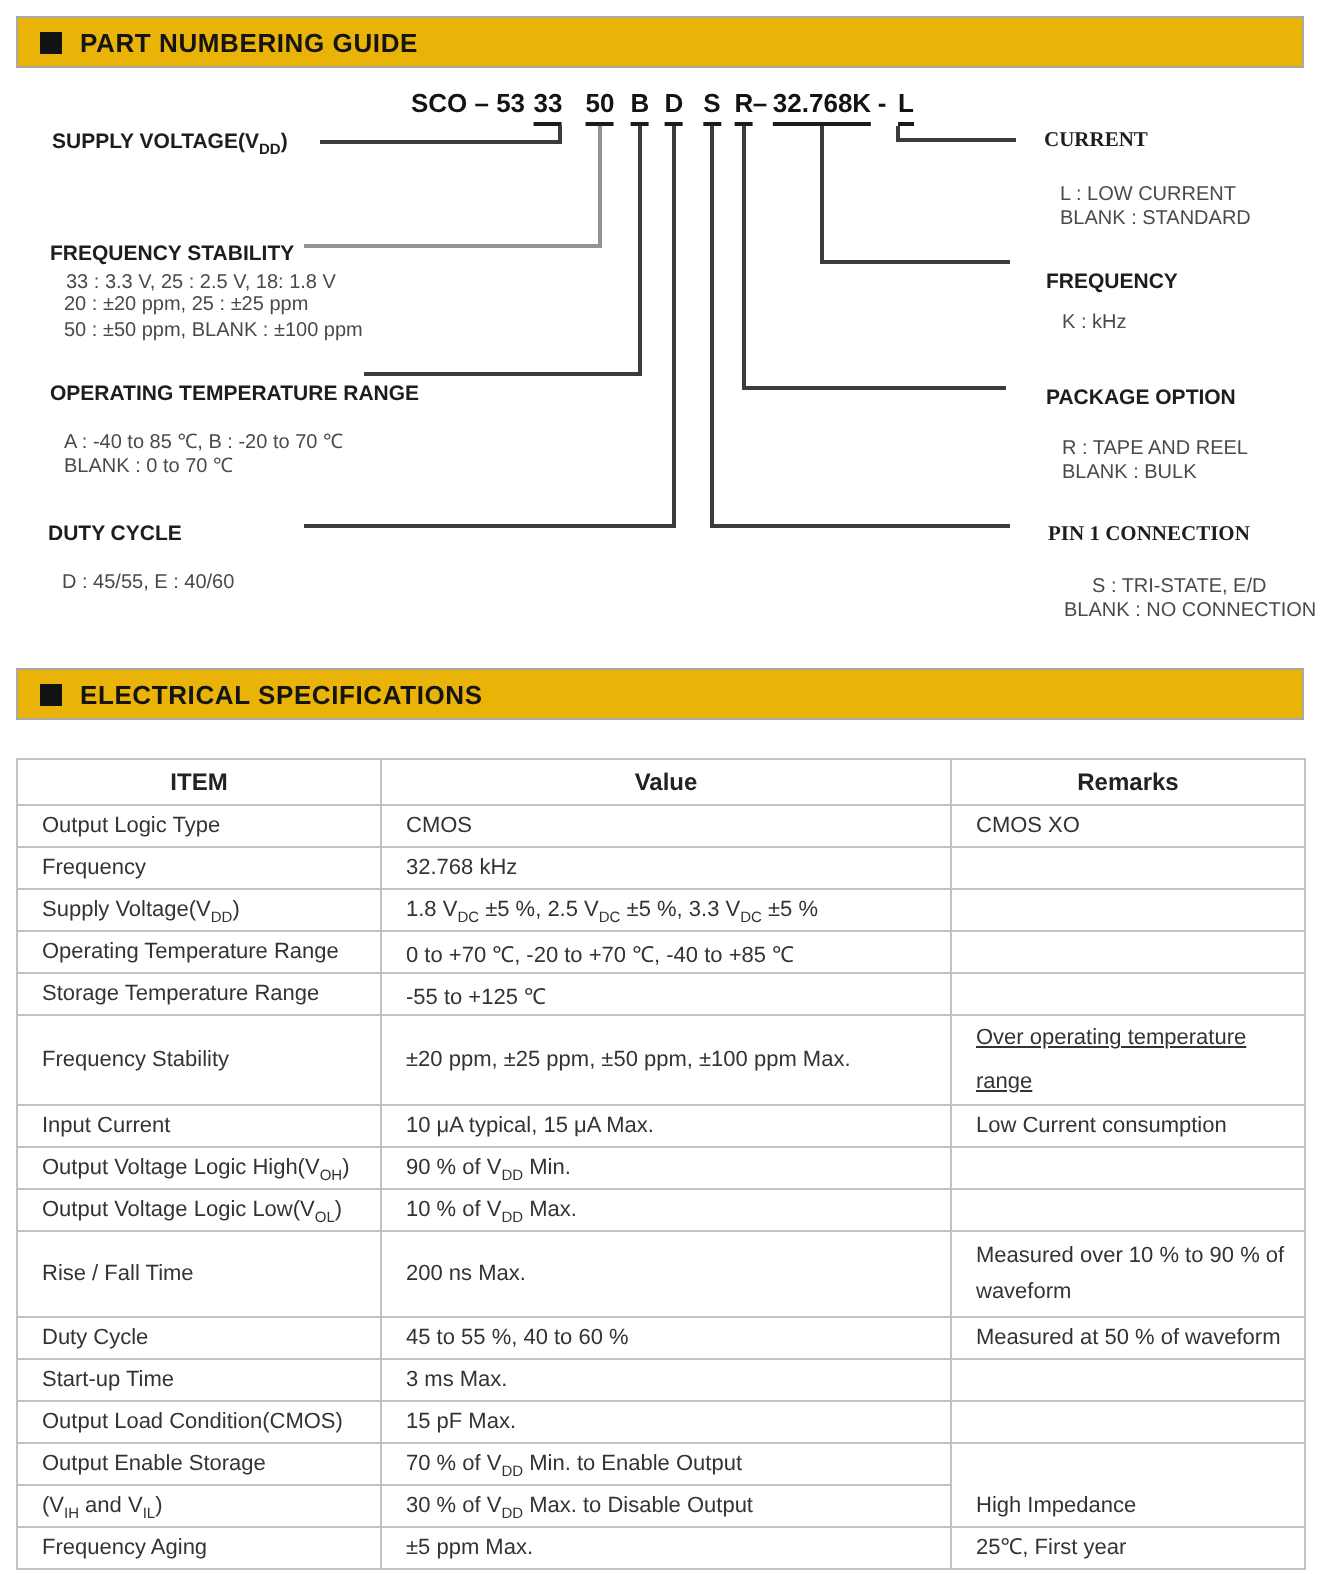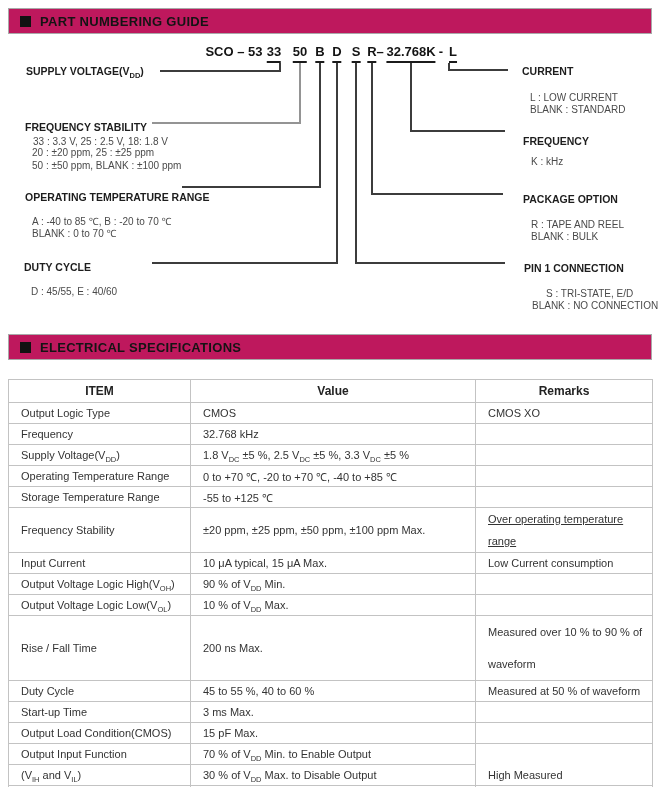--- a/index.html
+++ b/index.html
@@ -1,20 +1,20 @@
 <!DOCTYPE html>
 <html><head>
 <meta charset="utf-8">
 <style>
   html,body{margin:0;padding:0;background:#ffffff;}
   .page{position:relative;width:660px;height:787px;background:#ffffff;
         font-family:"Liberation Sans", sans-serif;overflow:hidden;}
 
   
-  .bar{position:absolute;left:8px;width:644px;height:26px;background:#be185d;
+  .bar{position:absolute;left:8px;width:644px;height:26px;background:#eab308;
        border:1px solid #a9a9a9;box-sizing:border-box;display:flex;align-items:center;
        gap:9px;padding:0 11px;}
   .bar .sq{width:11px;height:11px;background:#121212;flex:0 0 auto;}
   .bar .bt{font-size:13px;font-weight:bold;color:#141414;letter-spacing:.3px;}
 
   
   .pnseg{position:absolute;top:44px;transform:translateX(-50%);font-size:13px;
          font-weight:bold;color:#141414;line-height:15px;white-space:nowrap;}
   .pnseg.u{border-bottom:2px solid #1b1b1b;padding-bottom:2px;}
 
@@ -92,32 +92,32 @@
   <div class="ls" style="left:32px;top:147px;">20 : ±20 ppm, 25 : ±25 ppm</div>
   <div class="ls" style="left:32px;top:160px;">50 : ±50 ppm, BLANK : ±100 ppm</div>
 
   <div class="lt" style="left:25px;top:191px;">OPERATING TEMPERATURE RANGE</div>
   <div class="ls" style="left:32px;top:216px;">A : -40 to 85 ℃,  B : -20 to 70 ℃</div>
   <div class="ls" style="left:32px;top:228px;">BLANK : 0 to 70 ℃</div>
 
   <div class="lt" style="left:24px;top:261px;">DUTY CYCLE</div>
   <div class="ls" style="left:31px;top:286px;">D : 45/55, E : 40/60</div>
 
-  <div class="lt" style="left:522px;top:65px;">CURRENT</div>
+  <div class="lt" style="left:522px;top:65px;font-family:Liberation Serif, serif;">CURRENT</div>
   <div class="ls" style="left:530px;top:92px;">L : LOW CURRENT</div>
   <div class="ls" style="left:530px;top:104px;">BLANK : STANDARD</div>
 
   <div class="lt" style="left:523px;top:135px;">FREQUENCY</div>
   <div class="ls" style="left:531px;top:156px;">K : kHz</div>
 
   <div class="lt" style="left:523px;top:193px;">PACKAGE OPTION</div>
   <div class="ls" style="left:531px;top:219px;">R : TAPE AND REEL</div>
   <div class="ls" style="left:531px;top:231px;">BLANK : BULK</div>
 
-  <div class="lt" style="left:524px;top:262px;">PIN 1 CONNECTION</div>
+  <div class="lt" style="left:524px;top:262px;font-family:Liberation Serif, serif;">PIN 1 CONNECTION</div>
   <div class="ls" style="left:504px;top:288px;margin-left:42px;">S : TRI-STATE, E/D</div>
   <div class="ls" style="left:532px;top:300px;">BLANK : NO CONNECTION</div>
 
   <div class="bar" style="top:334px;">
     <span class="sq"></span>
     <span class="bt">ELECTRICAL SPECIFICATIONS</span>
   </div>
 
   <table class="spec">
     <colgroup>
@@ -172,41 +172,41 @@
       <td class="rmk"></td>
     </tr>
     <tr>
       <td>Output Voltage Logic Low(V<sub>OL</sub>)</td>
       <td>10 % of V<sub>DD</sub> Max.</td>
       <td class="rmk"></td>
     </tr>
     <tr class="tall">
       <td>Rise / Fall Time</td>
       <td>200 ns Max.</td>
-      <td class="rmk" style="line-height:32px;">Measured over 10 % to 90 % of waveform</td>
+      <td class="rmk" style="line-height:18px;">Measured over 10 % to 90 % of waveform</td>
     </tr>
     <tr>
       <td>Duty Cycle</td>
       <td>45 to 55 %, 40 to 60 %</td>
       <td class="rmk">Measured at 50 % of waveform</td>
     </tr>
     <tr>
       <td>Start-up Time</td>
       <td>3 ms Max.</td>
       <td class="rmk"></td>
     </tr>
     <tr>
       <td>Output Load Condition(CMOS)</td>
       <td>15 pF Max.</td>
       <td class="rmk"></td>
     </tr>
     <tr>
-      <td>Output Input Function</td>
+      <td>Output Enable Storage</td>
       <td>70 % of V<sub>DD</sub> Min. to Enable Output</td>
-      <td class="rmk merged" rowspan="2">High Measured</td>
+      <td class="rmk merged" rowspan="2">High Impedance</td>
     </tr>
     <tr>
       <td>(V<sub>IH</sub> and V<sub>IL</sub>)</td>
       <td>30 % of V<sub>DD</sub> Max. to Disable Output</td>
     </tr>
     <tr>
       <td>Frequency Aging</td>
       <td>±5 ppm Max.</td>
       <td class="rmk">25℃, First year</td>
     </tr>

